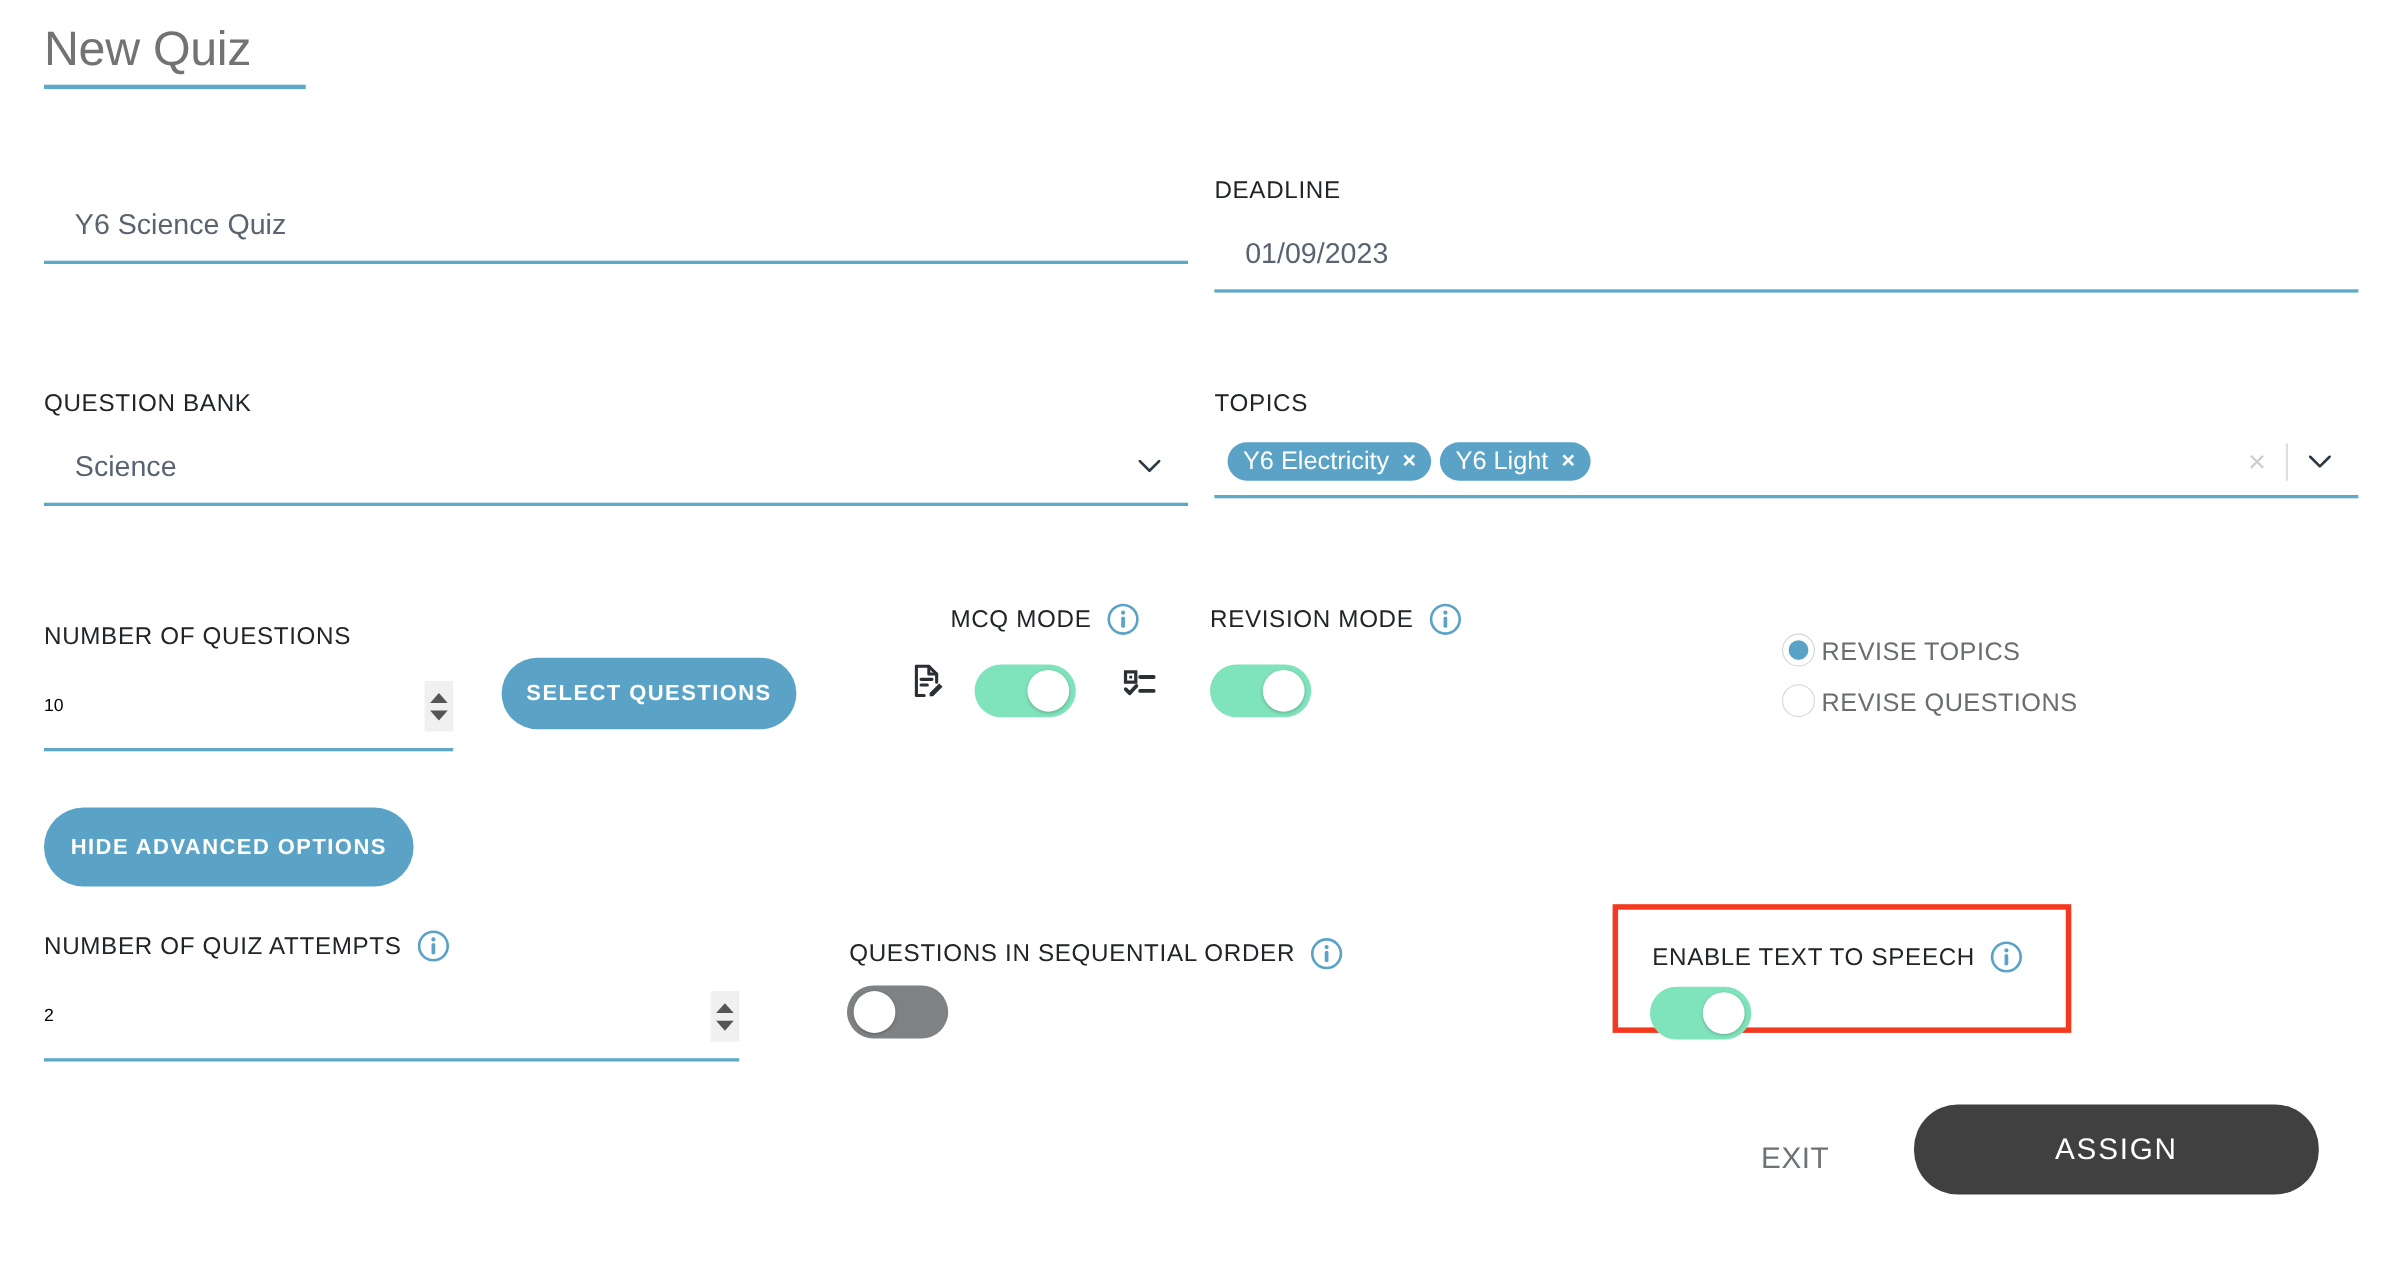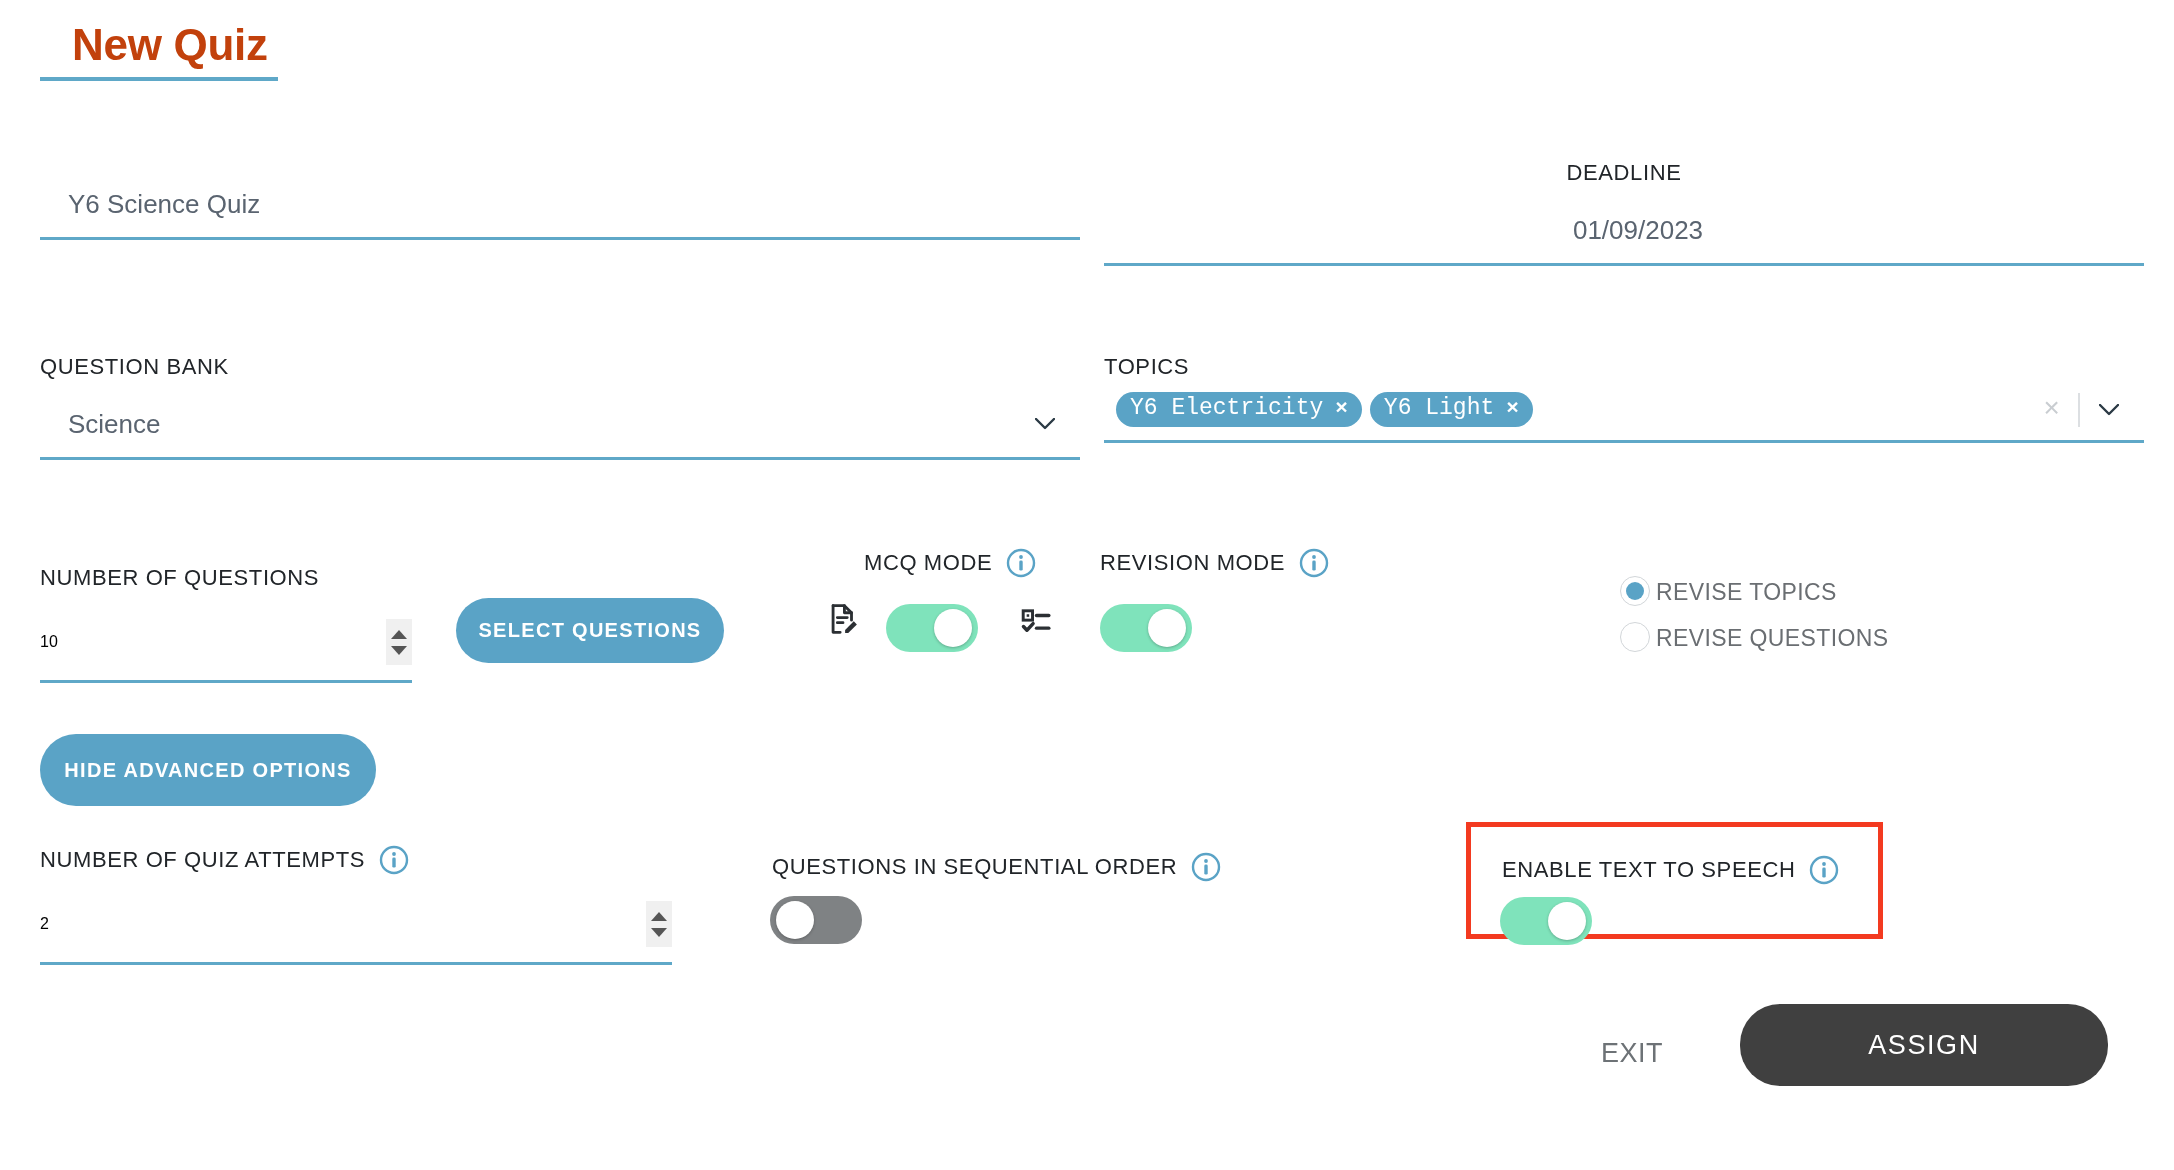--- a/index.html
+++ b/index.html
@@ -7,23 +7,23 @@
     width: 2174px; height: 1170px;
     background: #ffffff;
     font-family: "Liberation Sans", sans-serif;
     overflow: hidden;
   }
   .page { position: relative; width: 2174px; height: 1170px; }
 
   
   .page-title-wrap { position: absolute; left: 40px; top: 22px; }
   .page-title {
-    font-size: 44px; font-weight: 700; color: #c2410c;
+    font-size: 44px; font-weight: 400; color: #737373;
     letter-spacing: -0.3px; line-height: 1.05;
-    padding-bottom: 9px; display: inline-block; margin-left: 32px;
+    padding-bottom: 9px; display: inline-block;
   }
   .page-title-rule { width: 238px; height: 4px; background: #5fa8c8; }
 
   
   .flabel {
     font-size: 22px; color: #212529; letter-spacing: 0.6px;
     font-weight: 400; text-transform: uppercase; white-space: nowrap;
   }
 
   
@@ -120,42 +120,42 @@
   <div class="page-title-wrap">
     <div class="page-title">New Quiz</div>
     <div class="page-title-rule"></div>
   </div>
 
   <div class="ufield" style="left:40px; top:160px; width:1040px;">
     <div class="val" style="margin-top:31px;">Y6 Science Quiz</div>
     <div class="rule"></div>
   </div>
 
-  <div class="ufield" style="left:1104px; top:160px; width:1040px;text-align:center;">
+  <div class="ufield" style="left:1104px; top:160px; width:1040px;">
     <div class="flabel">DEADLINE</div>
     <div class="val" style="margin-top:31px;">01/09/2023</div>
     <div class="rule"></div>
   </div>
 
   <div class="ufield" style="left:40px; top:354px; width:1040px;">
     <div class="flabel">QUESTION BANK</div>
     <div class="sel-row" style="margin-top:31px;">
       <div class="val">Science</div>
       <span class="chev">
         <svg width="20" height="12" viewBox="0 0 20 12">
             <path d="M1 1 L10 10 L19 1" stroke="#2b3a45" stroke-width="2.4" fill="none" stroke-linecap="round" stroke-linejoin="round"></path>
           </svg>
       </span>
     </div>
     <div class="rule"></div>
   </div>
 
   <div class="ufield" style="left:1104px; top:354px; width:1040px;">
     <div class="flabel">TOPICS</div>
-    <div class="sel-row" style="margin-top:12px;font-family:Liberation Mono, monospace;">
+    <div class="sel-row" style="margin-top:22px;">
       <div class="chips">
         <span class="chip">
           <span>Y6 Electricity</span>
           <span class="x">×</span>
         </span>
         <span class="chip">
           <span>Y6 Light</span>
           <span class="x">×</span>
         </span>
       </div>

